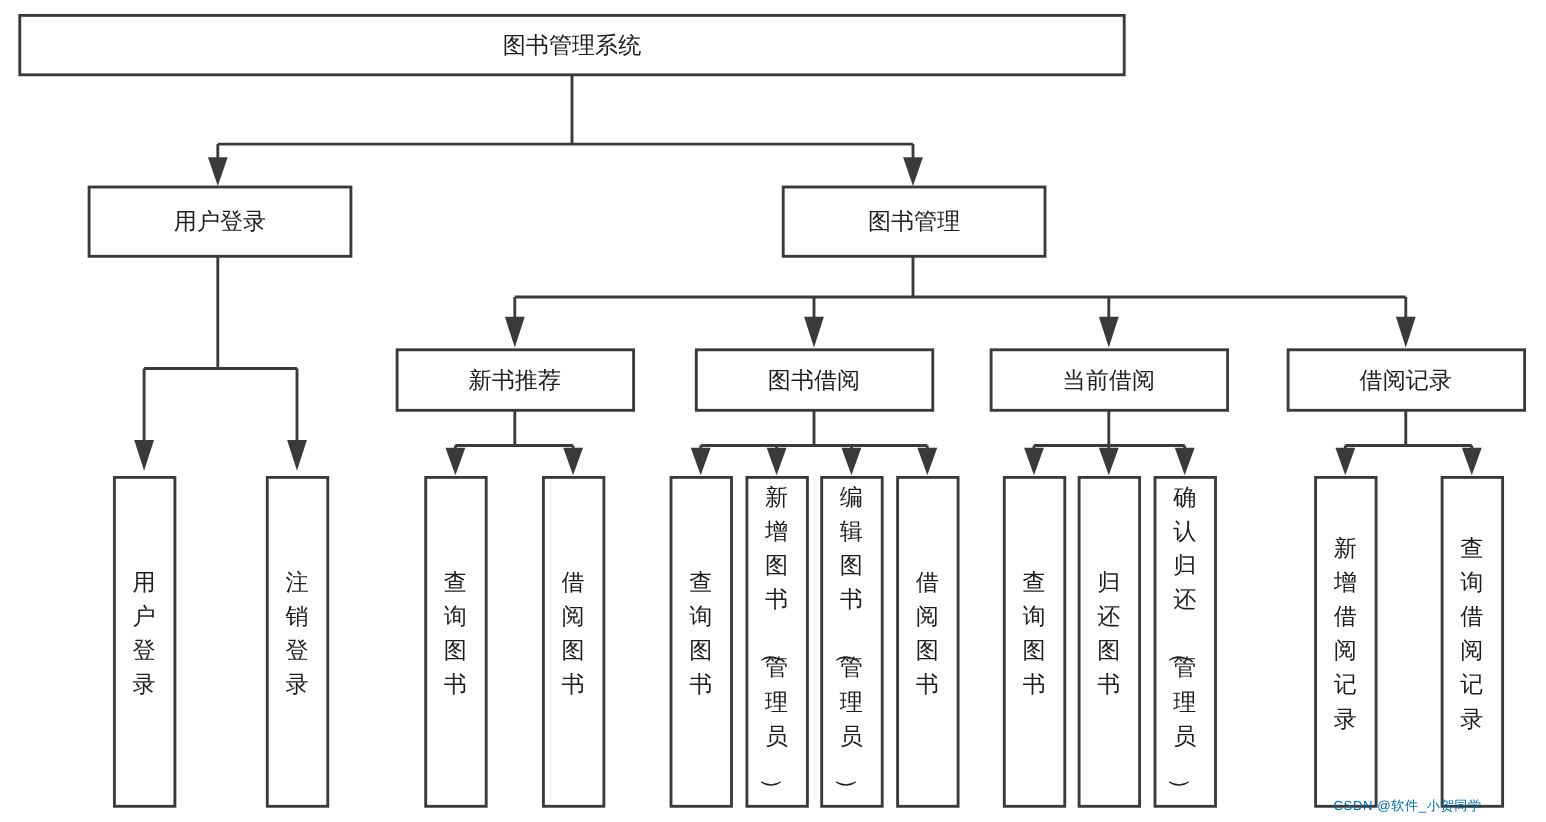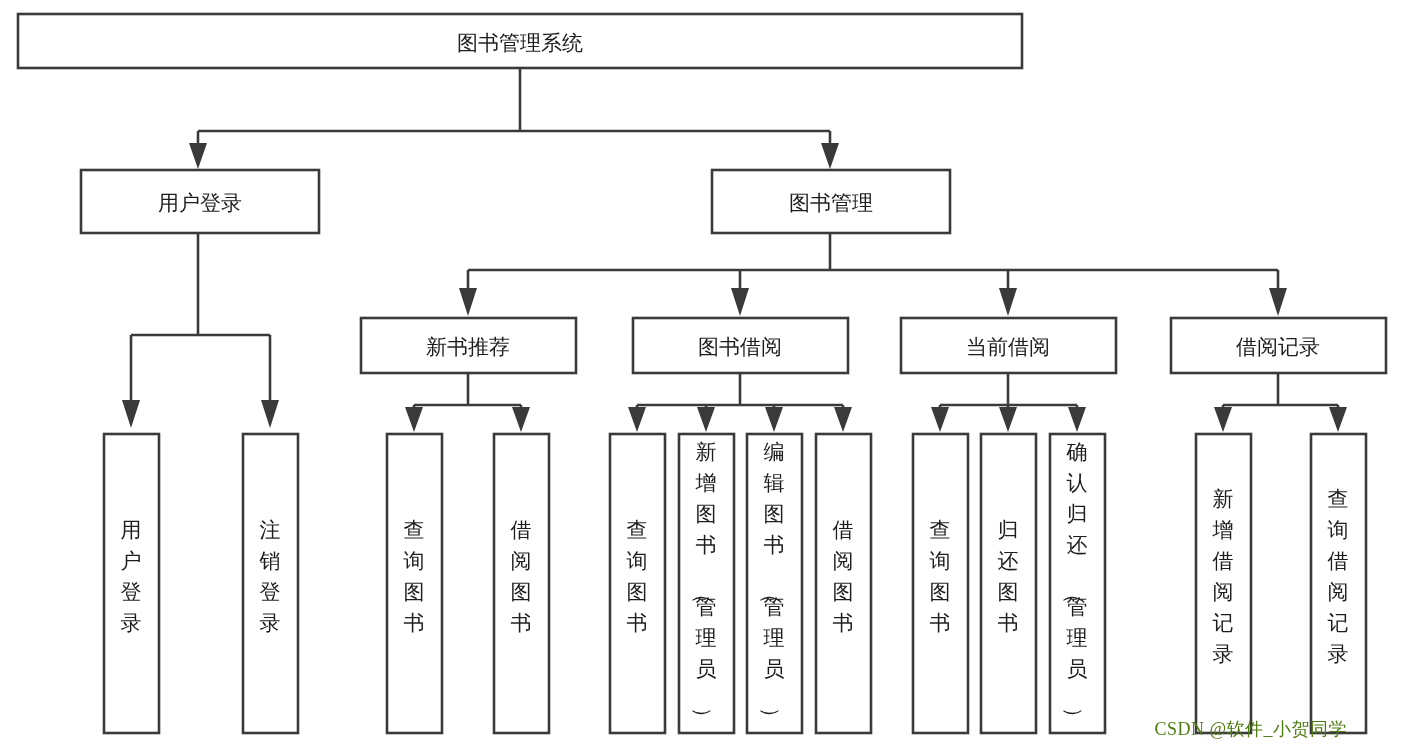--- a/index.html
+++ b/index.html
@@ -49,23 +49,23 @@
   .node-label-v {
     font-family: "Liberation Sans", "DejaVu Sans", sans-serif;
     font-size: 21px;
     fill: #1d1d1d;
     text-anchor: middle;
   }
   .watermark {
     position: absolute;
     right: 8px;
     bottom: 6px;
-    font-family: Liberation Serif, serif;
-    font-size: 18px;
-    color: #4d7c0f;
+    font-family: Liberation Sans, sans-serif;
+    font-size: 12px;
+    color: #0369a1;
     white-space: nowrap;
     letter-spacing: 0.5px;
     pointer-events: none;
   }
 </style>
 </head>
 <body>
 
 <div id="diagram-root">
 

